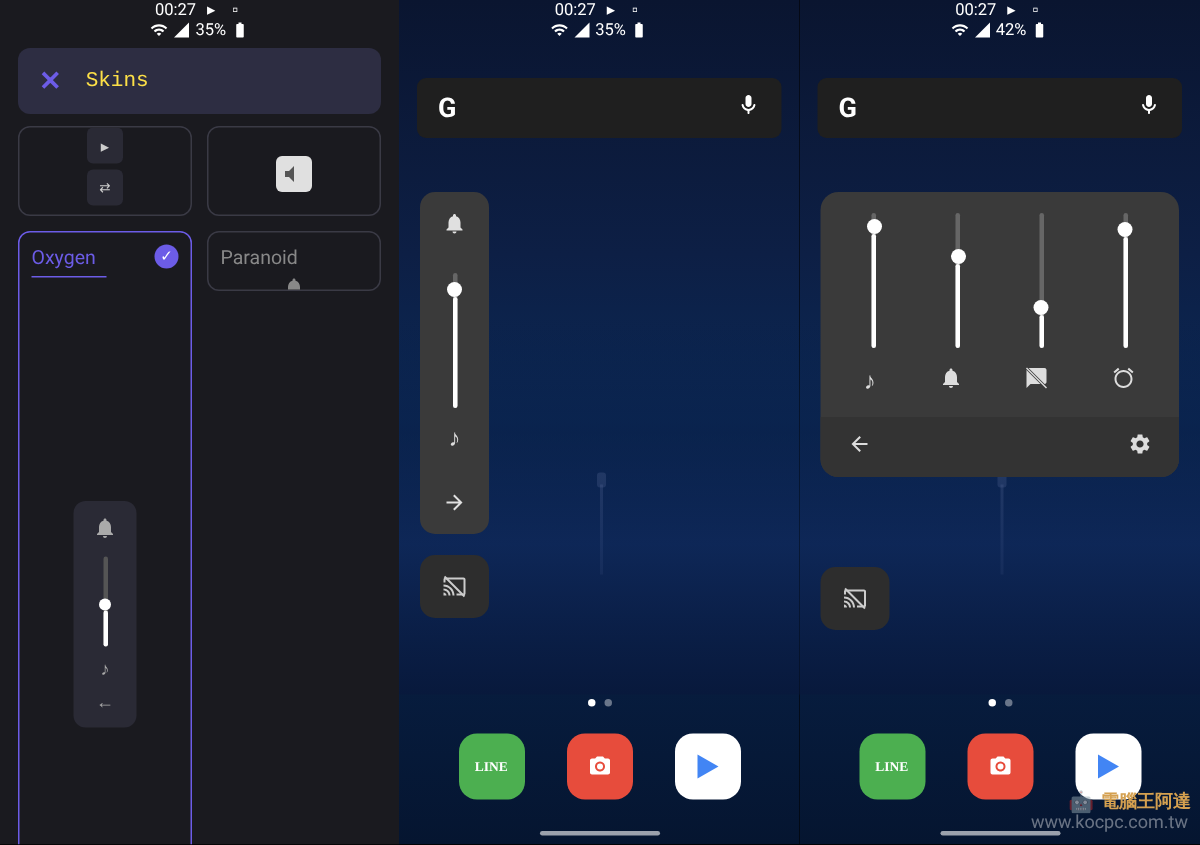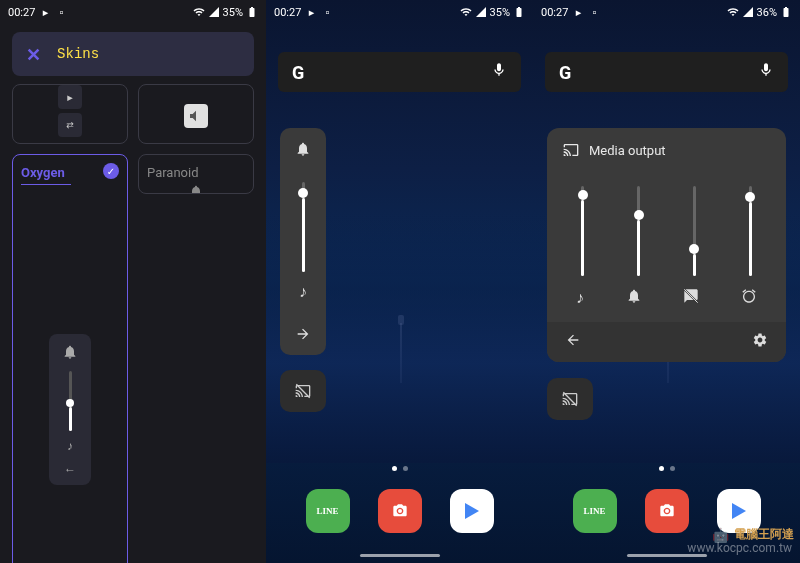--- a/index.html
+++ b/index.html
@@ -4,35 +4,35 @@
   <style>
     * { margin: 0; padding: 0; box-sizing: border-box; }
     body { font-family: -apple-system, BlinkMacSystemFont, 'Segoe UI', Roboto, sans-serif; background: #000; width: 800px; height: 563px; overflow: hidden; display: flex; }
     
     .screen { height: 563px; position: relative; overflow: hidden; }
     .screen1 { width: 266px; background: #1a1a1f; }
     .screen2 { width: 267px; }
     .screen3 { width: 267px; }
     
     
-    .status-bar { height: 24px; display: flex; align-items: center; justify-content: space-between; padding: 0 8px; color: #fff; font-size: 11px; position: relative; z-index: 100; }
+    .status-bar { height: 24px; display: flex; align-items: center; justify-content: space-between; padding: 0 8px; color: #fff; font-size: 11px; position: relative; z-index: 100; flex-direction: column; }
     .status-left { display: flex; align-items: center; gap: 4px; }
     .status-right { display: flex; align-items: center; gap: 3px; }
     .status-icon { width: 12px; height: 12px; display: inline-flex; align-items: center; justify-content: center; }
     
     
     .skins-header { background: #2d2d42; margin: 8px 12px; border-radius: 8px; height: 44px; display: flex; align-items: center; padding: 0 14px; gap: 16px; }
     .close-x { color: #6c5ce7; font-size: 18px; font-weight: bold; }
     .skins-title { color: #fde047; font-size: 14px; font-family: Liberation Mono, monospace; }
     
     .skins-grid { padding: 0 12px; display: grid; grid-template-columns: 1fr 1fr; gap: 10px; height: 480px; overflow: hidden; }
     .skin-card { border: 1px solid #3a3a45; border-radius: 8px; padding: 10px 8px; display: flex; flex-direction: column; position: relative; }
     .skin-card.selected { border-color: #6c5ce7; }
     .skin-name { color: #888; font-size: 13px; margin-bottom: 4px; }
-    .skin-card.selected .skin-name { color: #6c5ce7; font-weight: bold; }
+    .skin-card.selected .skin-name { color: #6c5ce7; }
     .skin-underline { height: 1px; background: #6c5ce7; width: 50px; margin-bottom: 10px; }
     .skin-check { position: absolute; top: 8px; right: 8px; width: 16px; height: 16px; background: #6c5ce7; border-radius: 50%; display: flex; align-items: center; justify-content: center; color: #fff; font-size: 10px; }
     
     .skin-preview { flex: 1; display: flex; align-items: center; justify-content: center; }
     .slider-preview { background: #2a2a35; border-radius: 8px; padding: 10px 6px; width: 42px; display: flex; flex-direction: column; align-items: center; gap: 8px; }
     .slider-icon { color: #aaa; font-size: 12px; }
     .slider-track { width: 3px; height: 60px; background: #555; border-radius: 2px; position: relative; }
     .slider-thumb { width: 8px; height: 8px; background: #fff; border-radius: 50%; position: absolute; left: 50%; transform: translateX(-50%); }
     .slider-fill { position: absolute; bottom: 0; left: 0; width: 100%; background: #fff; border-radius: 2px; }
     
@@ -293,45 +293,39 @@
       <span class="status-icon">
           <svg viewBox="0 0 24 24" fill="currentColor">
             <path d="M1 9l2 2c4.97-4.97 13.03-4.97 18 0l2-2C16.93 2.93 7.07 2.93 1 9zm8 8l3 3 3-3c-1.65-1.66-4.34-1.66-6 0zm-4-4l2 2c2.76-2.76 7.24-2.76 10 0l2-2C15.14 9.14 8.87 9.14 5 13z"></path>
           </svg>
         </span>
       <span class="status-icon">
           <svg viewBox="0 0 24 24" fill="currentColor">
             <path d="M2 22h20V2z"></path>
           </svg>
         </span>
-      <span>36%</span>
+      <span>42%</span>
       <span class="status-icon">
           <svg viewBox="0 0 24 24" fill="currentColor">
             <path d="M15.67 4H14V2h-4v2H8.33C7.6 4 7 4.6 7 5.33v15.33C7 21.4 7.6 22 8.33 22h7.33c.74 0 1.34-.6 1.34-1.33V5.33C17 4.6 16.4 4 15.67 4z"></path>
           </svg>
         </span>
     </div>
   </div>
 
   <div class="g-search">
     <span class="g-logo">G</span>
     <span class="mic-icon">
       <svg viewBox="0 0 24 24" fill="currentColor">
           <path d="M12 14c1.66 0 3-1.34 3-3V5c0-1.66-1.34-3-3-3S9 3.34 9 5v6c0 1.66 1.34 3 3 3zm5.91-3c-.49 0-.9.36-.98.85C16.52 14.2 14.47 16 12 16s-4.52-1.8-4.93-4.15c-.08-.49-.49-.85-.98-.85-.61 0-1.09.54-1 1.14.49 3 2.89 5.35 5.91 5.78V20c0 .55.45 1 1 1s1-.45 1-1v-2.08c3.02-.43 5.42-2.78 5.91-5.78.1-.6-.39-1.14-1-1.14z"></path>
         </svg>
     </span>
   </div>
 
   <div class="vol-panel-wide">
-    <div class="media-output">
-      <svg viewBox="0 0 24 24" fill="currentColor">
-          <path d="M21 3H3c-1.1 0-2 .9-2 2v3h2V5h18v14h-7v2h7c1.1 0 2-.9 2-2V5c0-1.1-.9-2-2-2zM1 18v3h3c0-1.66-1.34-3-3-3zm0-4v2c2.76 0 5 2.24 5 5h2c0-3.87-3.13-7-7-7zm0-4v2c4.97 0 9 4.03 9 9h2c0-6.08-4.93-11-11-11z"></path>
-        </svg>
-      <span>Media output</span>
-    </div>
     <div class="sliders-row">
       <div class="slider-col">
         <div class="vol-track-v" style="height:90px">
           <div class="vol-fill-v" style="height:85%"></div>
             <div class="vol-thumb-v" style="bottom:85%"></div>
         </div>
       </div>
       <div class="slider-col">
         <div class="vol-track-v" style="height:90px">
           <div class="vol-fill-v" style="height:62%"></div>

